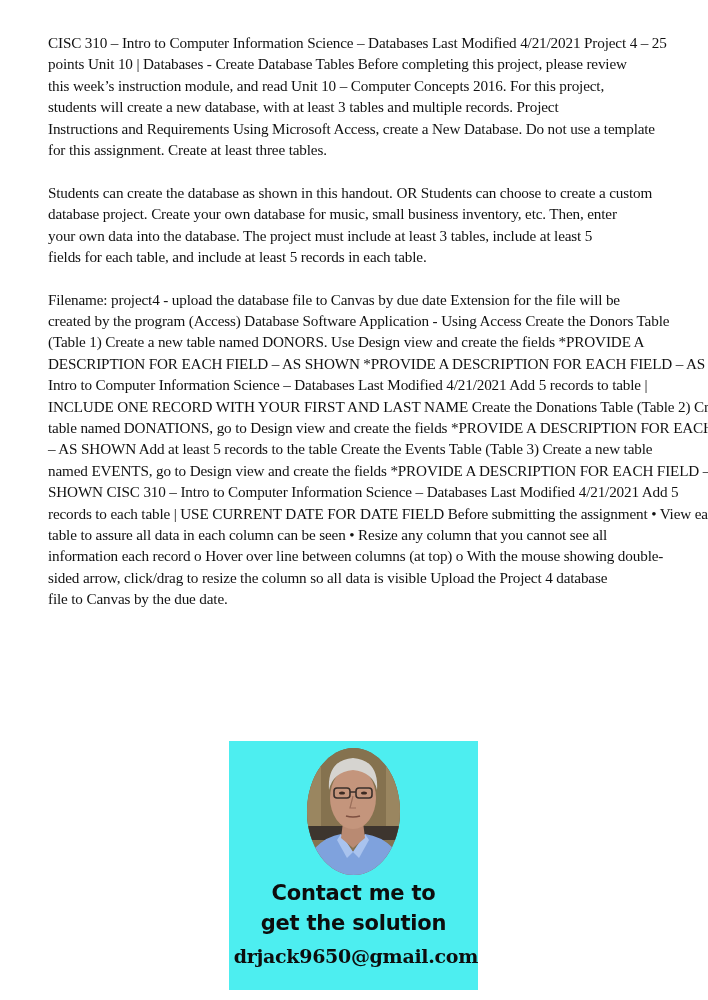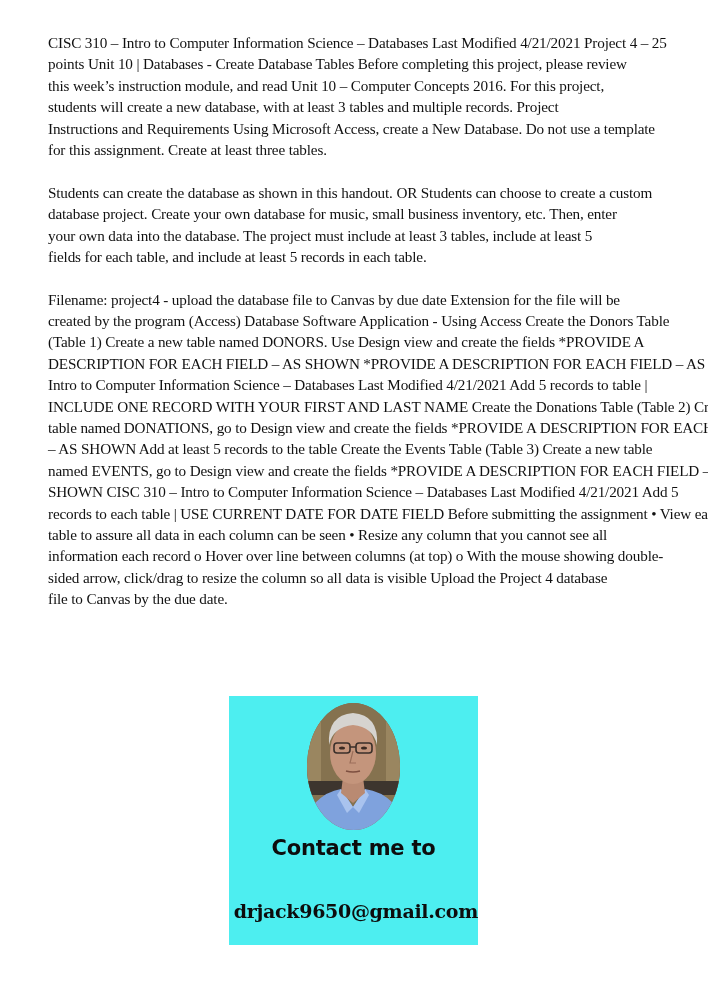--- a/index.html
+++ b/index.html
@@ -31,21 +31,21 @@
       line-height: 21.4px;
       height: 21.4px;
       letter-spacing: -0.15px;
     }
     .para-gap {
       height: 21.4px;
     }
     .ad {
       position: absolute;
       left: 229px;
-      top: 696px;
+      top: 741px;
       width: 249px;
       height: 249px;
       background: #4deef0;
       overflow: hidden;
     }
     .portrait {
       position: absolute;
       left: 78px;
       top: 7px;
       width: 93px;
@@ -150,14 +150,15 @@
       <line x1="43" y1="44" x2="49" y2="44" stroke="#3a2f2a" stroke-width="1.4"></line>
 
       <ellipse cx="35" cy="45" rx="3" ry="1.6" fill="#3b2a22"></ellipse>
       <ellipse cx="57" cy="45" rx="3" ry="1.6" fill="#3b2a22"></ellipse>
 
       <path d="M46 48 L43 60 L49 60" fill="none" stroke="#9b6f5a" stroke-width="1.2"></path>
       <path d="M39 68 Q46 70 53 68" fill="none" stroke="#7d4f40" stroke-width="1.6"></path>
     </svg>
   </div>
   <div class="ad-headline ad-line1">Contact me to</div>
+  <div class="ad-headline ad-line2">get the solution</div>
   <div class="ad-email">drjack9650@gmail.com</div>
 </div>
 
 </body></html>

